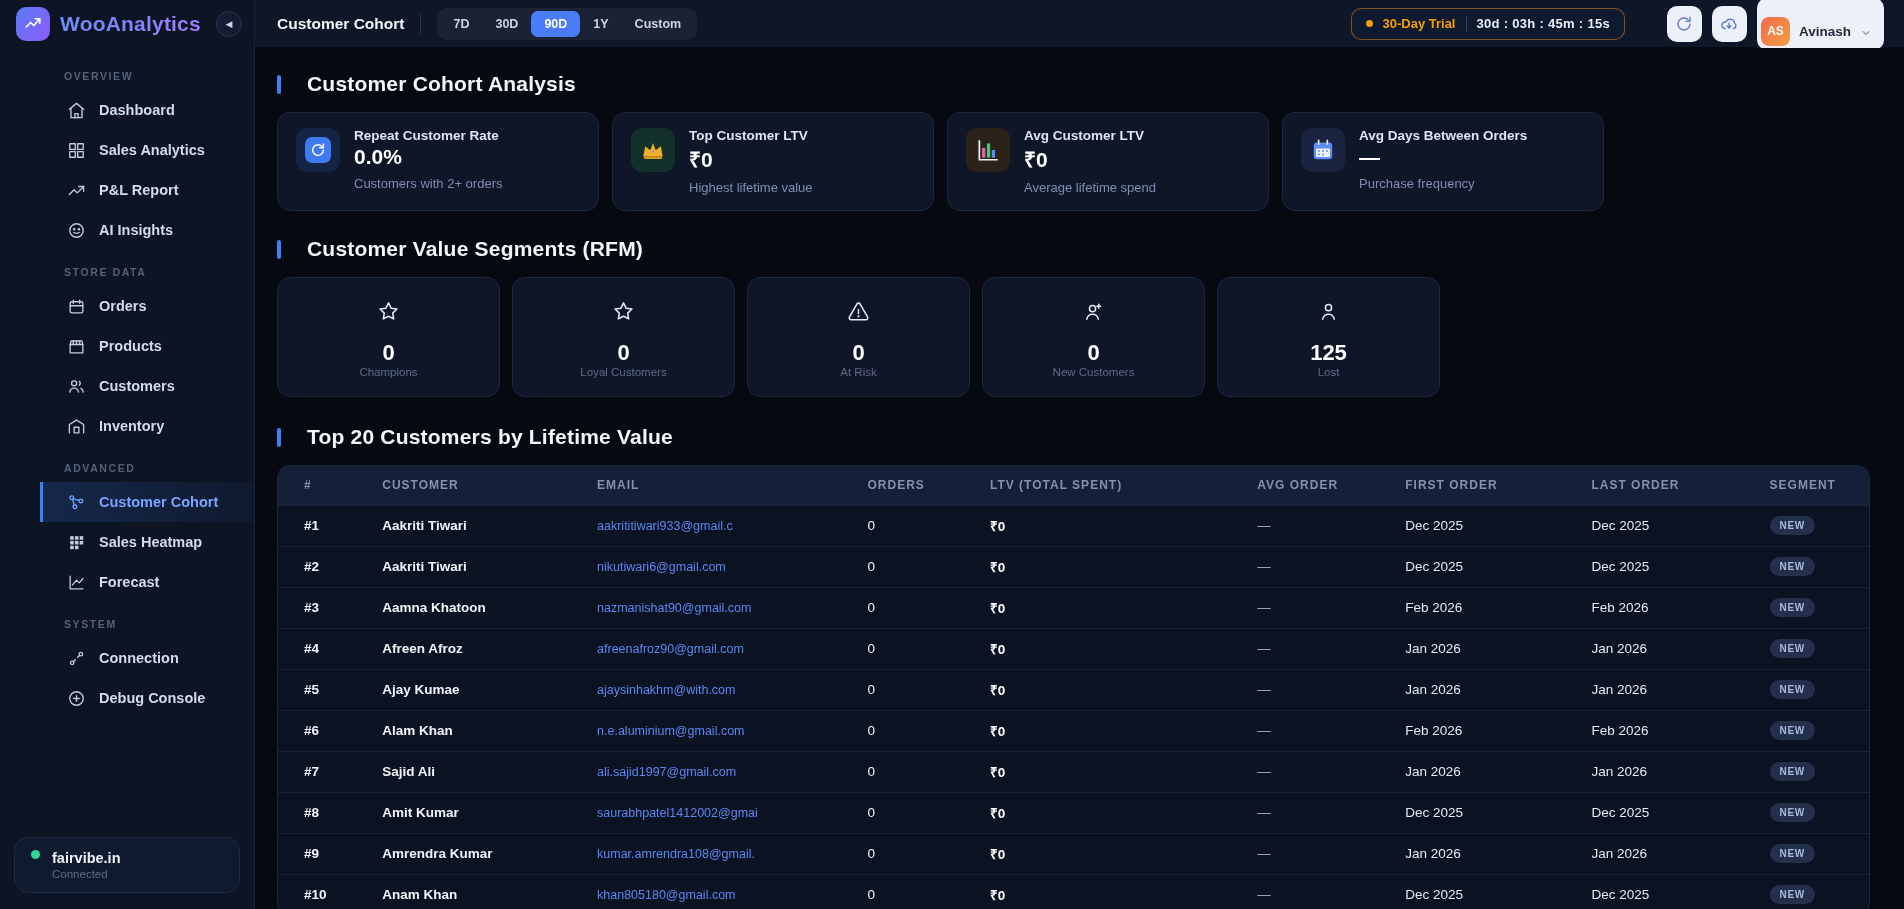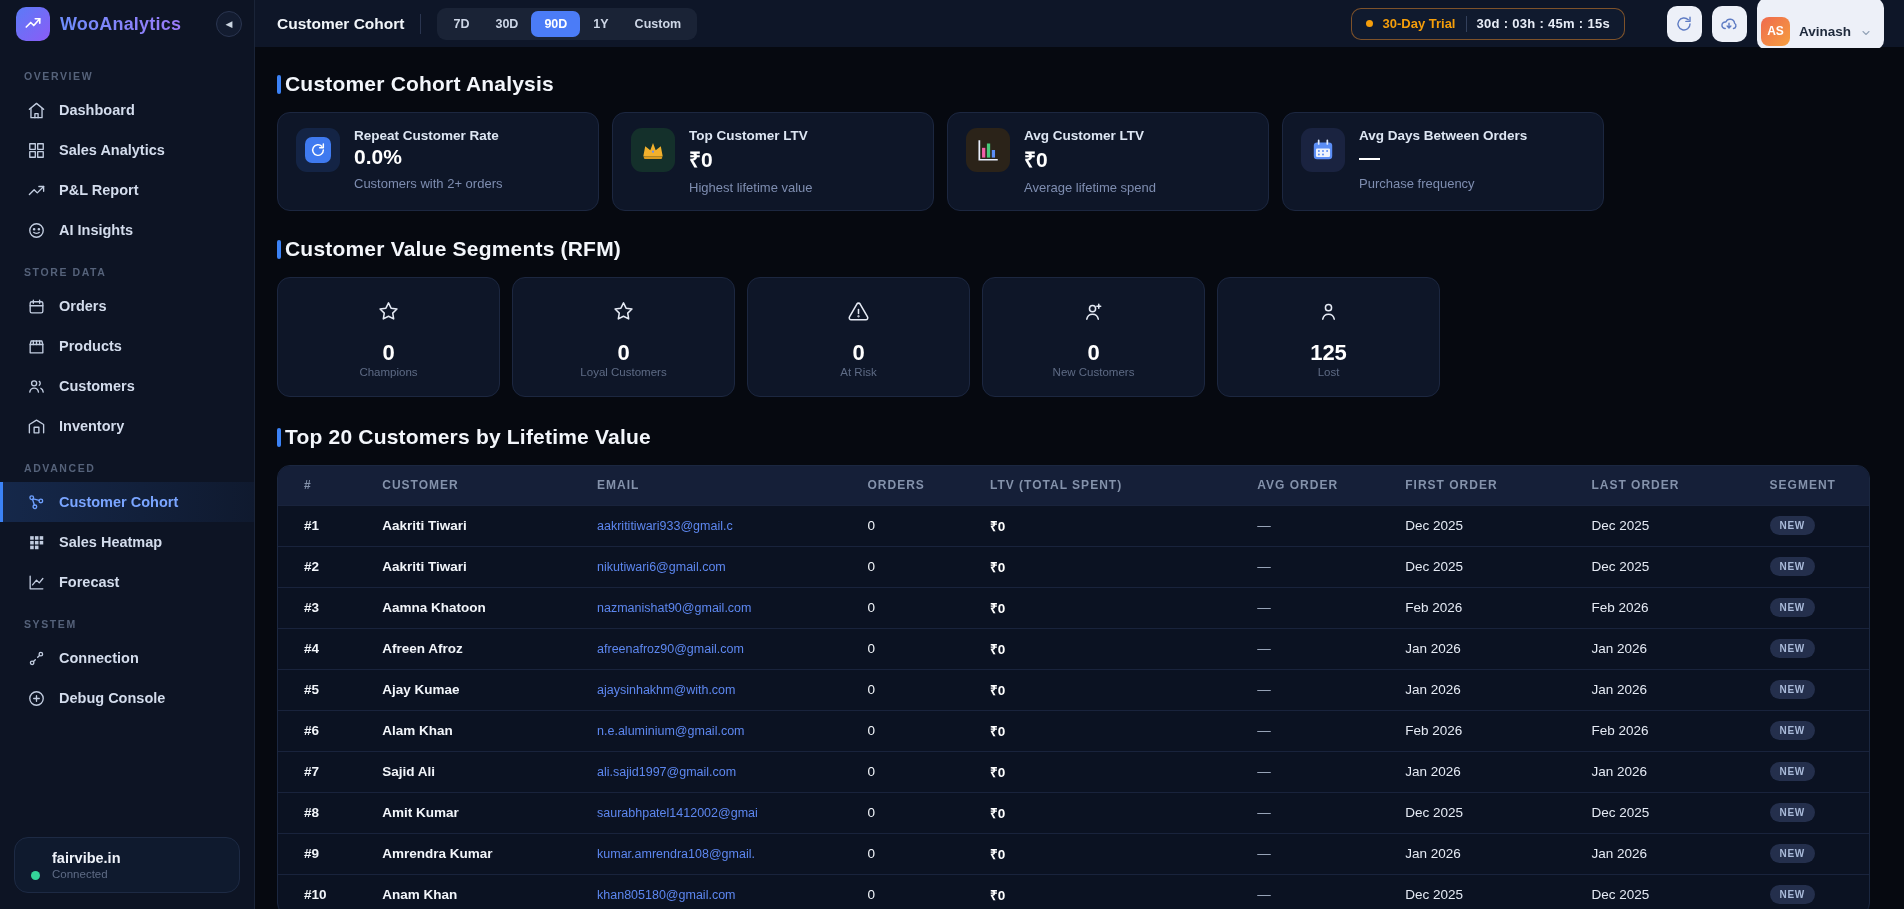--- a/index.html
+++ b/index.html
@@ -4,32 +4,32 @@
 <style>
   * { margin:0; padding:0; box-sizing:border-box; }
   html,body { width:1904px; height:909px; overflow:hidden; background:#060910; font-family:"Liberation Sans", sans-serif; }
   body { display:flex; color:#e2e8f0; }
 
   
   .sidebar { width:255px; min-width:255px; height:100%; background:#0d1424; border-right:1px solid #1a2438; display:flex; flex-direction:column; }
   .side-head { height:48px; display:flex; align-items:center; padding:0 12px 0 16px; }
   .logo-sq { width:34px; height:34px; border-radius:10px; background:linear-gradient(135deg,#5b7bf7,#8b5cf6); display:flex; align-items:center; justify-content:center; }
   .logo-sq svg { width:18px; height:18px; stroke:#fff; fill:none; stroke-width:2.2; stroke-linecap:round; stroke-linejoin:round; }
-  .brand { margin-left:10px; font-size:18px; font-weight:bold; background:linear-gradient(90deg,#6d8dfc,#9b7bf9); -webkit-background-clip:text; background-clip:text; color:transparent; letter-spacing:.2px; }
+  .brand { margin-left:10px; font-size:21px; font-weight:bold; background:linear-gradient(90deg,#6d8dfc,#9b7bf9); -webkit-background-clip:text; background-clip:text; color:transparent; letter-spacing:.2px; }
   .collapse-btn { margin-left:auto; width:26px; height:26px; border-radius:50%; background:#131c30; border:1px solid #2a3550; color:#cbd5e1; font-size:9px; display:flex; align-items:center; justify-content:center; cursor:pointer; }
 
-  .nav { flex:1; overflow:hidden; padding-top:6px; }
+  .nav { flex:1; overflow:hidden; padding-top:6px;padding-left:40px; }
   .nav-label { font-size:10.5px; letter-spacing:1.6px; color:#55627a; margin:16px 0 8px 24px; font-weight:bold; }
   .nav-item { height:40px; display:flex; align-items:center; gap:13px; padding-left:24px; color:#d3dcec; font-size:14.5px; font-weight:600; cursor:pointer; border-left:3px solid transparent; }
   .nav-item .nicon { width:19px; height:19px; display:flex; align-items:center; justify-content:center; }
   .nav-item svg { width:19px; height:19px; stroke:#c2cde0; fill:none; stroke-width:1.7; stroke-linecap:round; stroke-linejoin:round; }
   .nav-item.active { background:linear-gradient(90deg, rgba(59,130,246,.18), rgba(59,130,246,.05)); border-left:3px solid #3b82f6; color:#7aa5ff; }
   .nav-item.active svg { stroke:#6ea0ff; }
 
-  .store-card { margin:14px 14px 16px 14px; background:#0f1a2e; border:1px solid #1d2a44; border-radius:14px; padding:12px 16px; display:flex; align-items:flex-end; gap:12px; }
+  .store-card { margin:14px 14px 16px 14px; background:#0f1a2e; border:1px solid #1d2a44; border-radius:14px; padding:12px 16px; display:flex; align-items:flex-start; gap:12px; }
   .gdot { width:9px; height:9px; border-radius:50%; background:#34d399; }
   .store-domain { font-size:14.5px; font-weight:bold; color:#eef2f9; }
   .store-status { font-size:11.5px; color:#5e6b85; margin-top:2px; }
 
   
   .right { flex:1; display:flex; flex-direction:column; height:100%; }
 
   .topbar { height:48px; min-height:48px; background:#0e1628; border-bottom:1px solid #060910; display:flex; align-items:center; padding:0 20px 0 22px; }
   .tb-title { font-size:15.5px; font-weight:bold; color:#f1f5f9; }
   .tb-div { width:1px; height:20px; background:#2a3550; margin:0 16px; }
@@ -46,21 +46,21 @@
   .icon-btn { width:35px; height:36px; background:#edf0f8; border-radius:10px; display:flex; align-items:center; justify-content:center; cursor:pointer; }
   .icon-btn svg { width:18px; height:18px; stroke:#5f7cc4; fill:none; stroke-width:1.9; stroke-linecap:round; stroke-linejoin:round; }
   .user-chip { background:#edf0f8; border-radius:10px; padding:19px 12px 4px 4px; display:flex; align-items:center; gap:9px; cursor:pointer; }
   .avatar { width:29px; height:29px; border-radius:8px; background:linear-gradient(135deg,#ef6a4e,#f59e3f); color:#fff; font-size:12px; font-weight:bold; display:flex; align-items:center; justify-content:center; }
   .user-name { font-size:13.5px; font-weight:bold; color:#1e293b; }
   .chev { width:12px; height:12px; }
   .chev svg { width:12px; height:12px; stroke:#94a3b8; fill:none; stroke-width:2.2; stroke-linecap:round; stroke-linejoin:round; }
 
   
   .main { flex:1; overflow:hidden; padding:14px 34px 0 22px; background:#060910; }
-  .sec-head { display:flex; align-items:center; gap:4px; margin:10px 0 16px 0; }
+  .sec-head { display:flex; align-items:center; gap:26px; margin:10px 0 16px 0; }
   .accent { width:4px; height:19px; border-radius:2px; background:#3b82f6; }
   .sec-title { font-size:21px; font-weight:bold; color:#f3f6fb; letter-spacing:.2px; }
 
   .stats-grid { display:grid; grid-template-columns:repeat(4, 322px); gap:13px; margin-bottom:26px; }
   .stat-card { background:#0e1628; border:1px solid #1c2740; border-radius:13px; padding:15px 18px; display:flex; gap:14px; }
   .stat-emoji { width:44px; height:44px; border-radius:11px; display:flex; align-items:center; justify-content:center; flex:none; }
   .se-blue { background:rgba(59,130,246,.14); }
   .se-teal { background:#14302b; }
   .se-brown { background:#2b2319; }
   .se-navy { background:#1a2340; }

